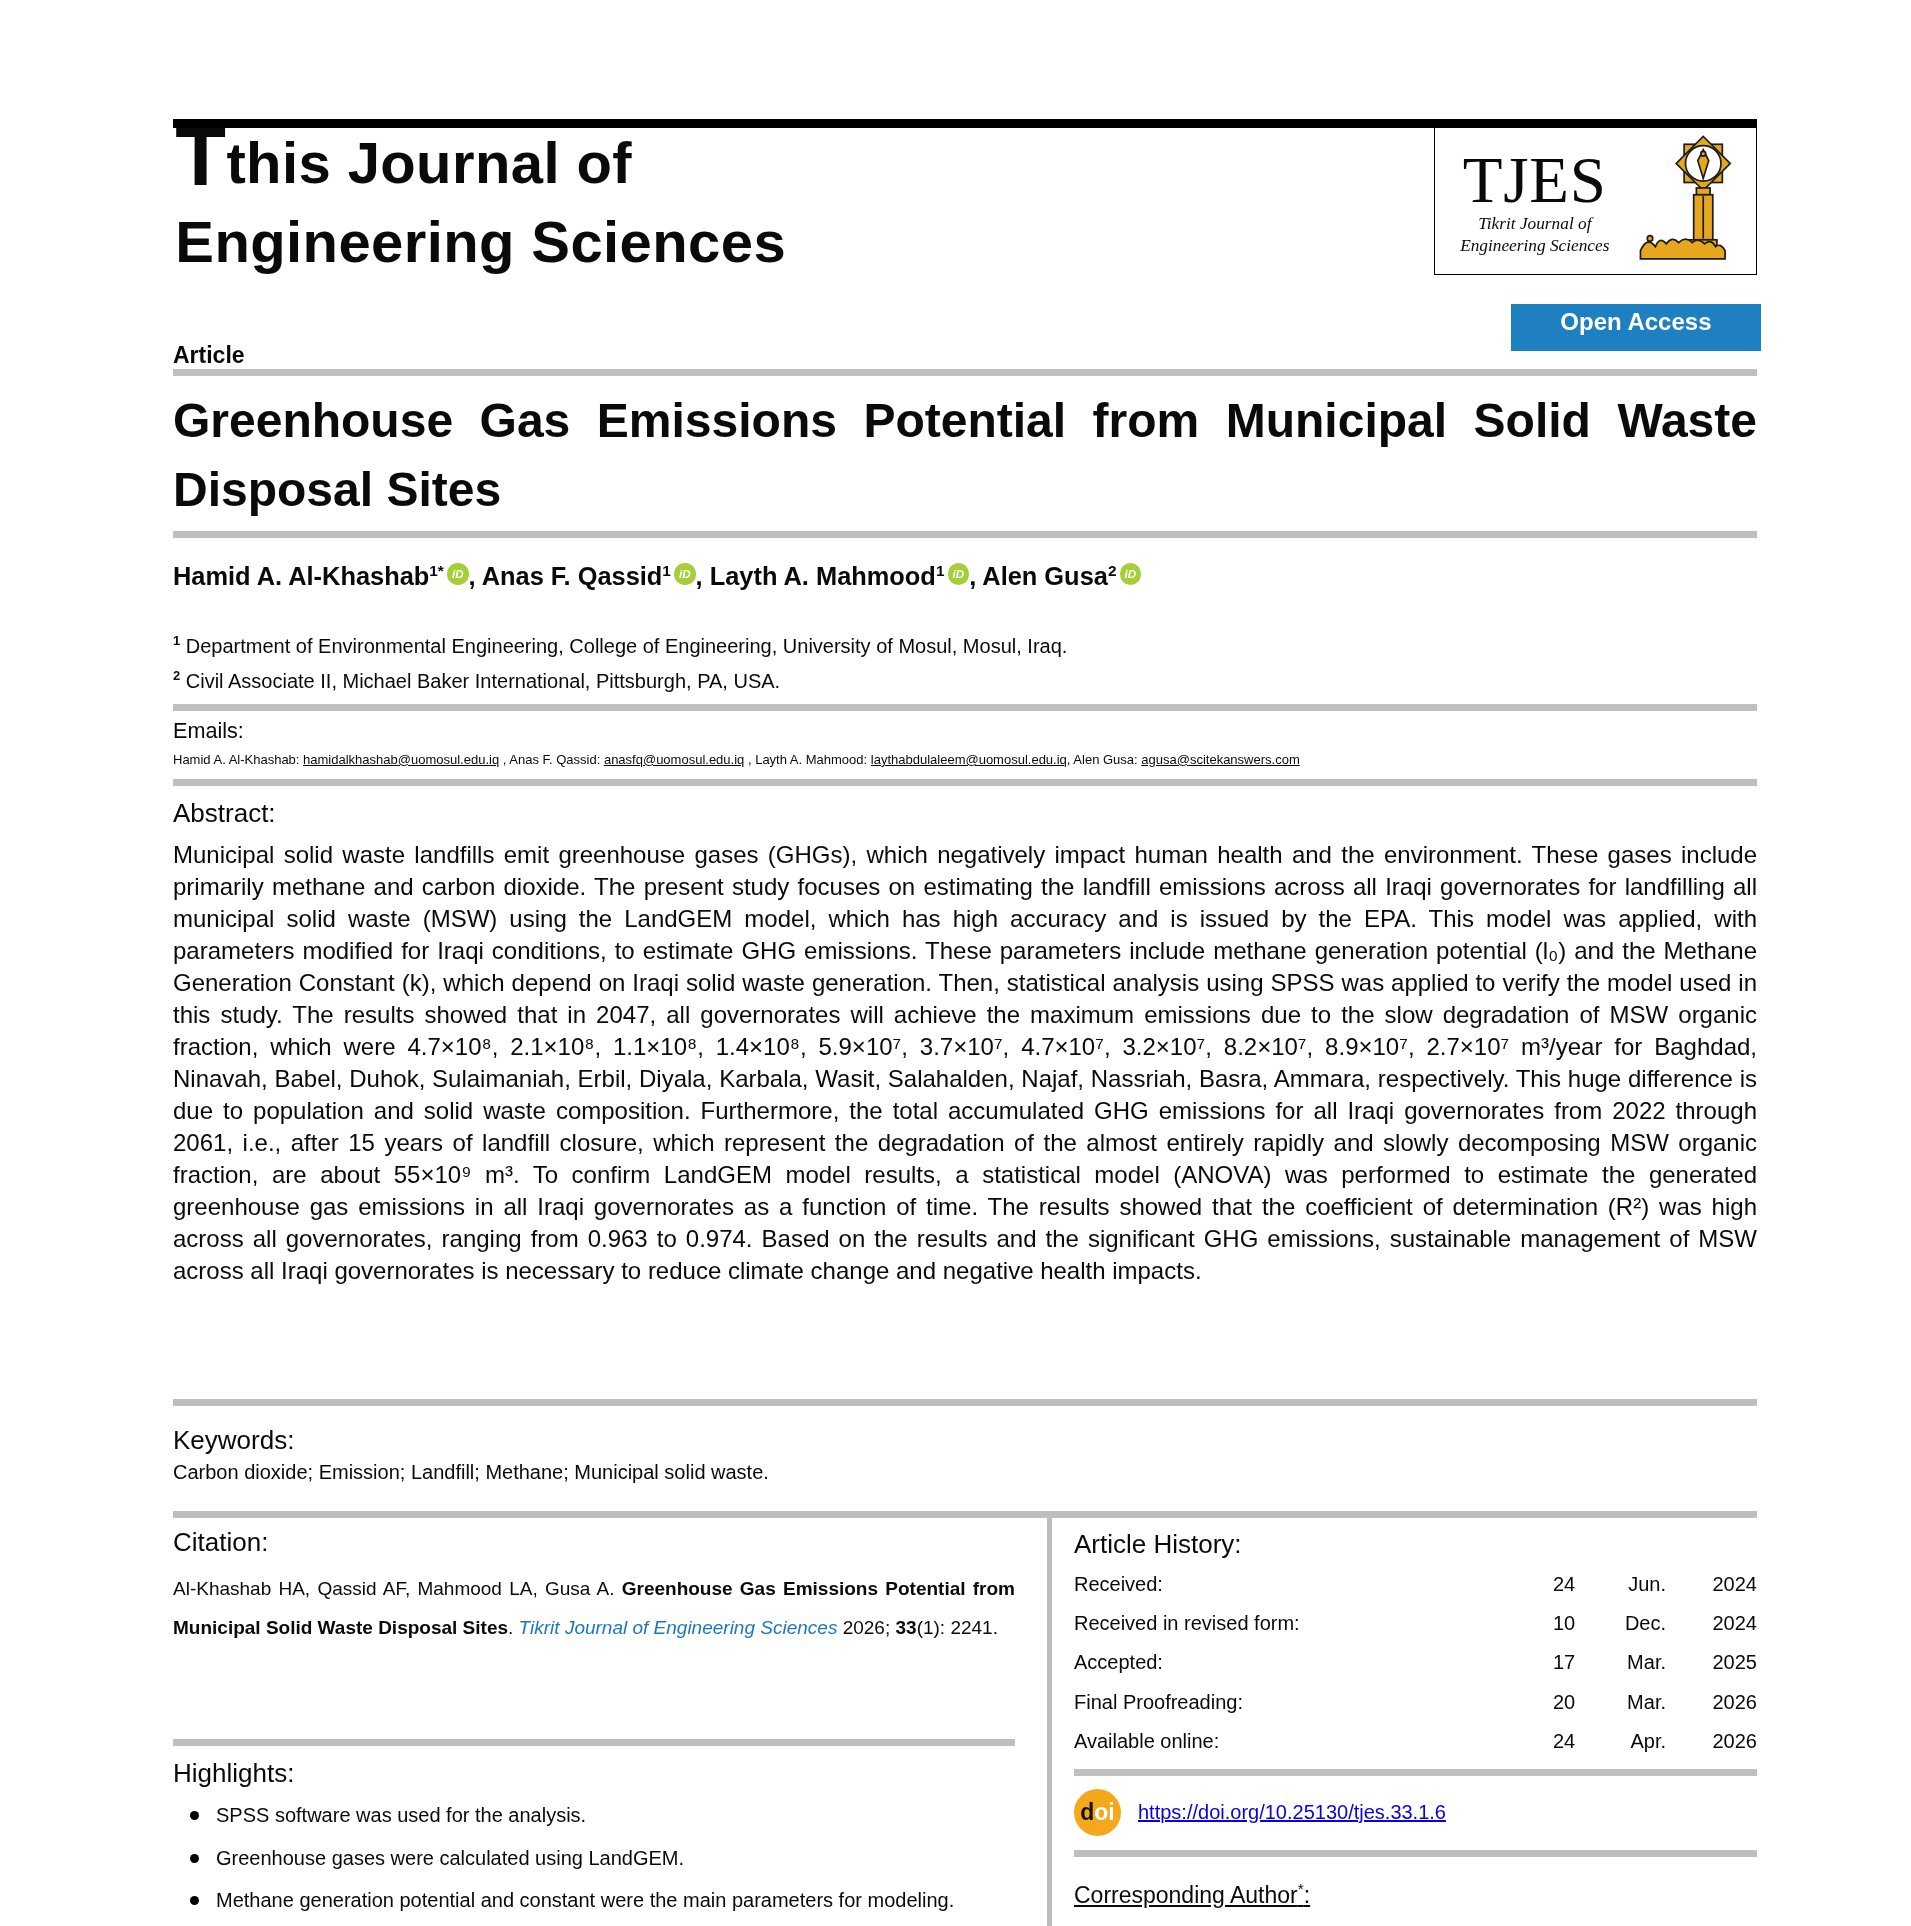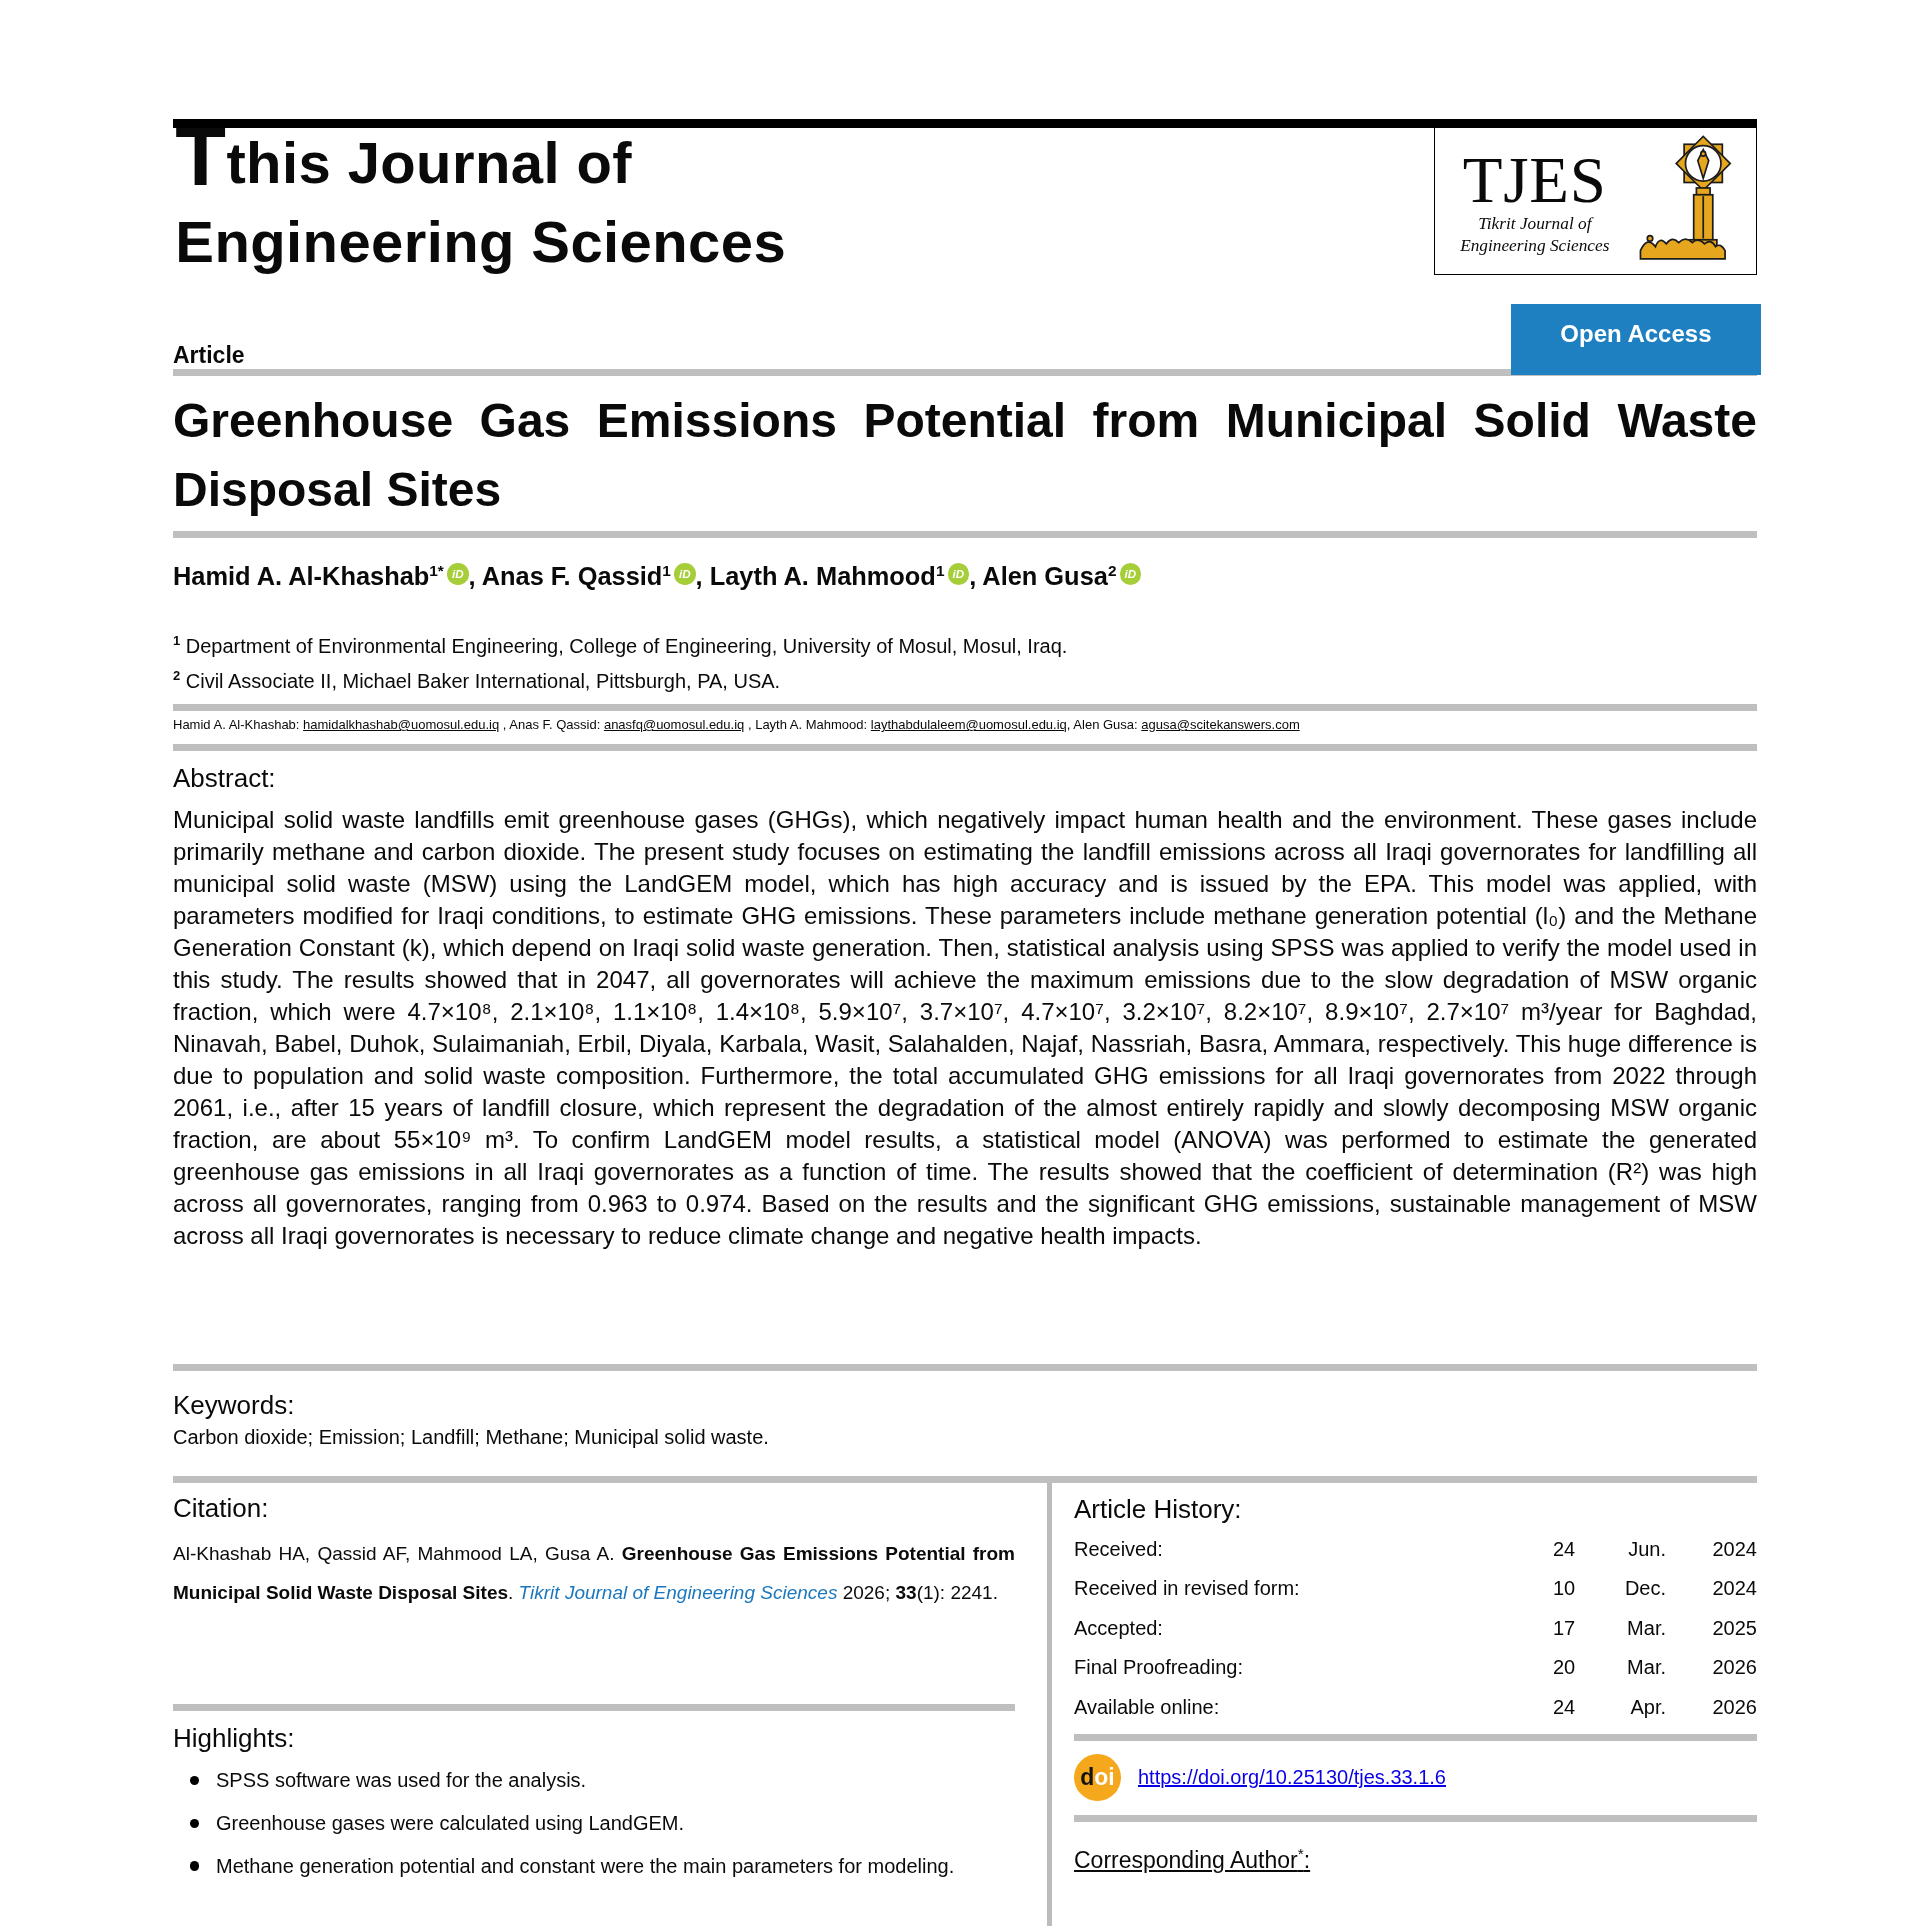--- a/index.html
+++ b/index.html
@@ -16,21 +16,21 @@
   .logo-box{position:absolute;right:0;top:0;height:100%;width:323px;box-sizing:border-box;
             border:1.5px solid #000;background:#fff;display:flex;align-items:center;z-index:2;}
   .logo-text{flex:1;text-align:center;padding-top:10px;}
   .logo-acronym{font-family:"Liberation Serif","DejaVu Serif",serif;font-size:65px;line-height:65px;letter-spacing:0.8px;}
   .logo-sub{font-family:"Liberation Serif","DejaVu Serif",serif;font-style:italic;font-size:17.3px;line-height:21.6px;}
   .emblem{width:116px;height:139px;margin-right:5.4px;flex:none;}
 
   
   .article-row{position:relative;margin-top:28.5px;height:65px;}
   .article-label{position:absolute;left:0;bottom:0;font-size:23px;font-weight:bold;}
-  .open-access{position:absolute;right:-3.9px;top:0;width:250px;height:71px;background:#1e80c1;
+  .open-access{position:absolute;right:-3.9px;top:0;width:250px;height:47px;background:#1e80c1;
                color:#fff;font-weight:bold;font-size:24px;display:flex;align-items:center;justify-content:center;
                padding-bottom:10px;box-sizing:border-box;}
 
   .bar{height:7px;background:#bfbfbf;}
 
   
   .title{margin-top:10px;font-size:48px;line-height:69px;font-weight:bold;text-align:justify;}
 
   
   .authors{margin-top:15.4px;font-size:25.4px;font-weight:bold;line-height:35px;}
@@ -141,20 +141,21 @@
       <span><span>Alen Gusa</span><sup>2</sup><span class="orcid">iD</span><span></span></span>
     </div>
 
     <div class="affiliations">
       <div><sup>1</sup><span> Department of Environmental Engineering, College of Engineering, University of Mosul, Mosul, Iraq.</span></div>
       <div><sup>2</sup><span> Civil Associate II, Michael Baker International, Pittsburgh, PA, USA.</span></div>
     </div>
 
     <div class="bar sp22"></div>
 
+    <div class="emails-head">Emails:</div>
     <div class="emails">
       <span>Hamid A. Al-Khashab: </span><a class="plain-link">hamidalkhashab@uomosul.edu.iq</a><span> , </span><span>Anas F. Qassid: </span><a class="plain-link">anasfq@uomosul.edu.iq</a><span> , </span><span>Layth A. Mahmood: </span><a class="plain-link">laythabdulaleem@uomosul.edu.iq</a><span>, </span><span>Alen Gusa: </span><a class="plain-link">agusa@scitekanswers.com</a>
     </div>
 
     <div class="bar sp16"></div>
 
     <div class="h2 abstract-head">Abstract:</div>
     <div class="abstract">Municipal solid waste landfills emit greenhouse gases (GHGs), which negatively impact human health and the environment. These gases include primarily methane and carbon dioxide. The present study focuses on estimating the landfill emissions across all Iraqi governorates for landfilling all municipal solid waste (MSW) using the LandGEM model, which has high accuracy and is issued by the EPA. This model was applied, with parameters modified for Iraqi conditions, to estimate GHG emissions. These parameters include methane generation potential (l₀) and the Methane Generation Constant (k), which depend on Iraqi solid waste generation. Then, statistical analysis using SPSS was applied to verify the model used in this study. The results showed that in 2047, all governorates will achieve the maximum emissions due to the slow degradation of MSW organic fraction, which were 4.7×10⁸, 2.1×10⁸, 1.1×10⁸, 1.4×10⁸, 5.9×10⁷, 3.7×10⁷, 4.7×10⁷, 3.2×10⁷, 8.2×10⁷, 8.9×10⁷, 2.7×10⁷ m³/year for Baghdad, Ninavah, Babel, Duhok, Sulaimaniah, Erbil, Diyala, Karbala, Wasit, Salahalden, Najaf, Nassriah, Basra, Ammara, respectively. This huge difference is due to population and solid waste composition. Furthermore, the total accumulated GHG emissions for all Iraqi governorates from 2022 through 2061, i.e., after 15 years of landfill closure, which represent the degradation of the almost entirely rapidly and slowly decomposing MSW organic fraction, are about 55×10⁹ m³. To confirm LandGEM model results, a statistical model (ANOVA) was performed to estimate the generated greenhouse gas emissions in all Iraqi governorates as a function of time. The results showed that the coefficient of determination (R²) was high across all governorates, ranging from 0.963 to 0.974. Based on the results and the significant GHG emissions, sustainable management of MSW across all Iraqi governorates is necessary to reduce climate change and negative health impacts.</div>
 
     <div class="bar sp60"></div>

